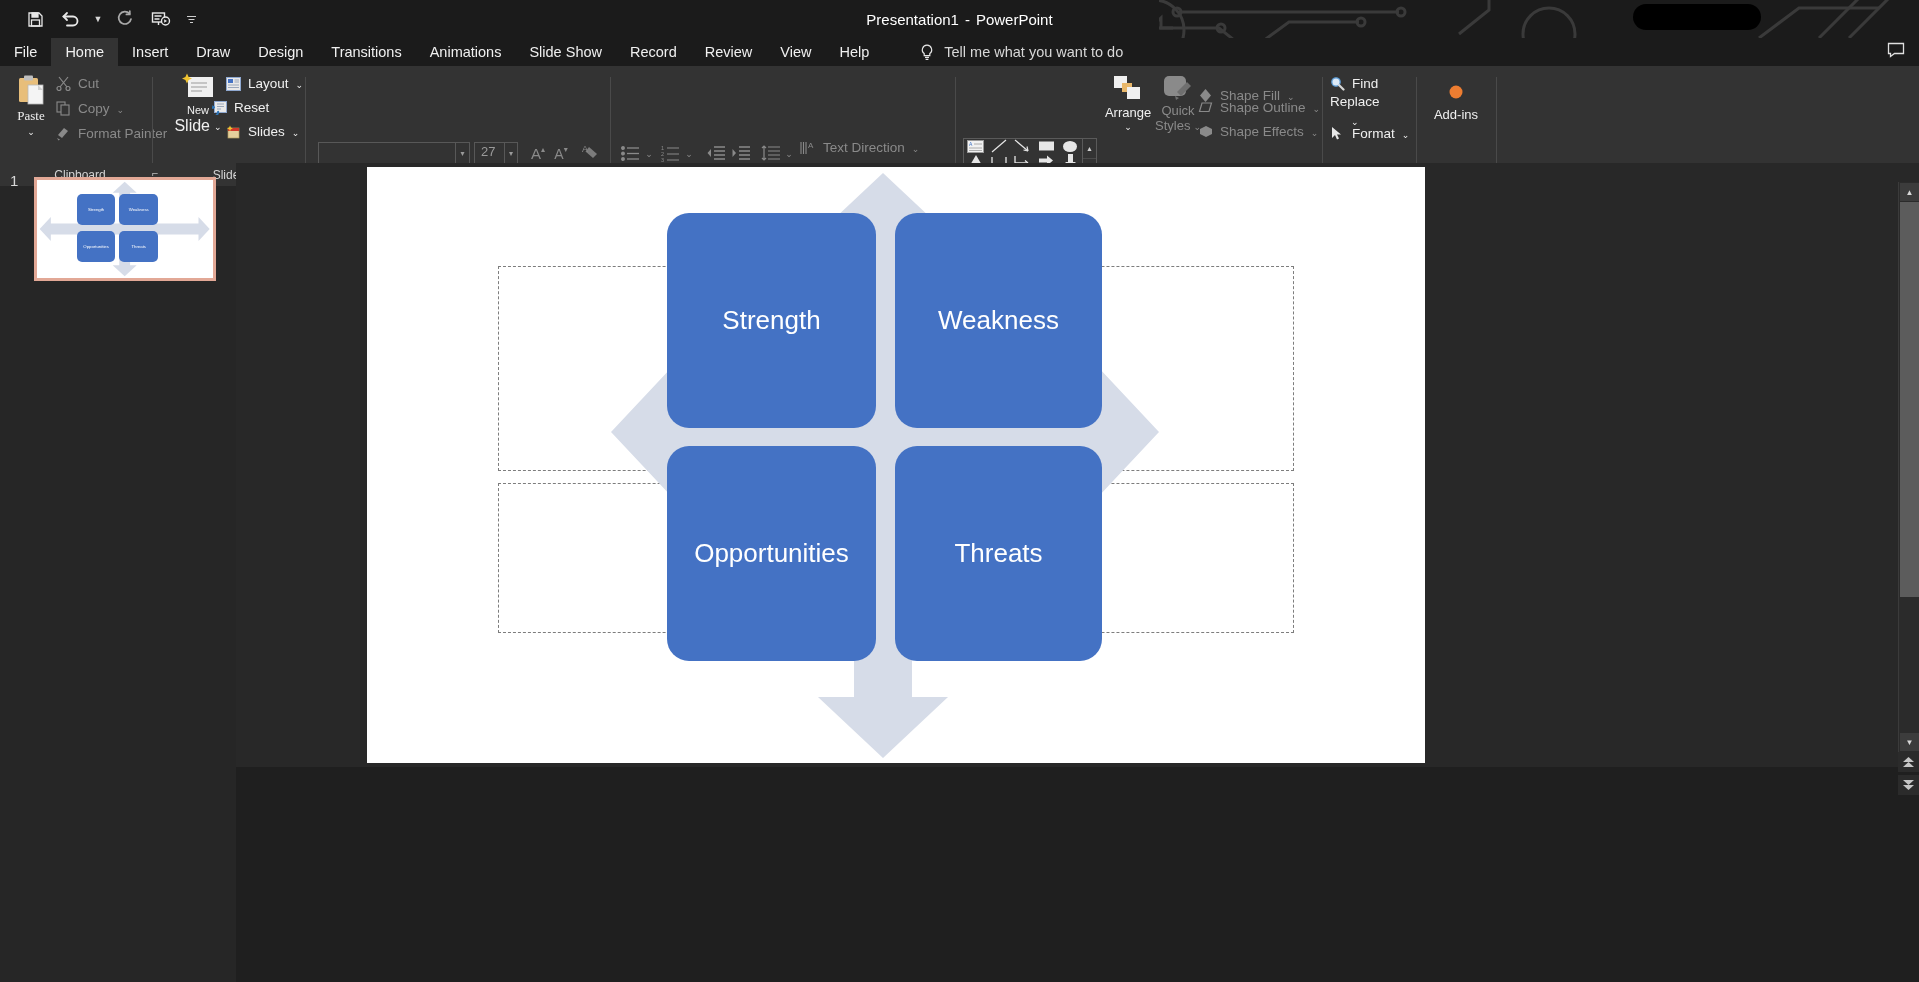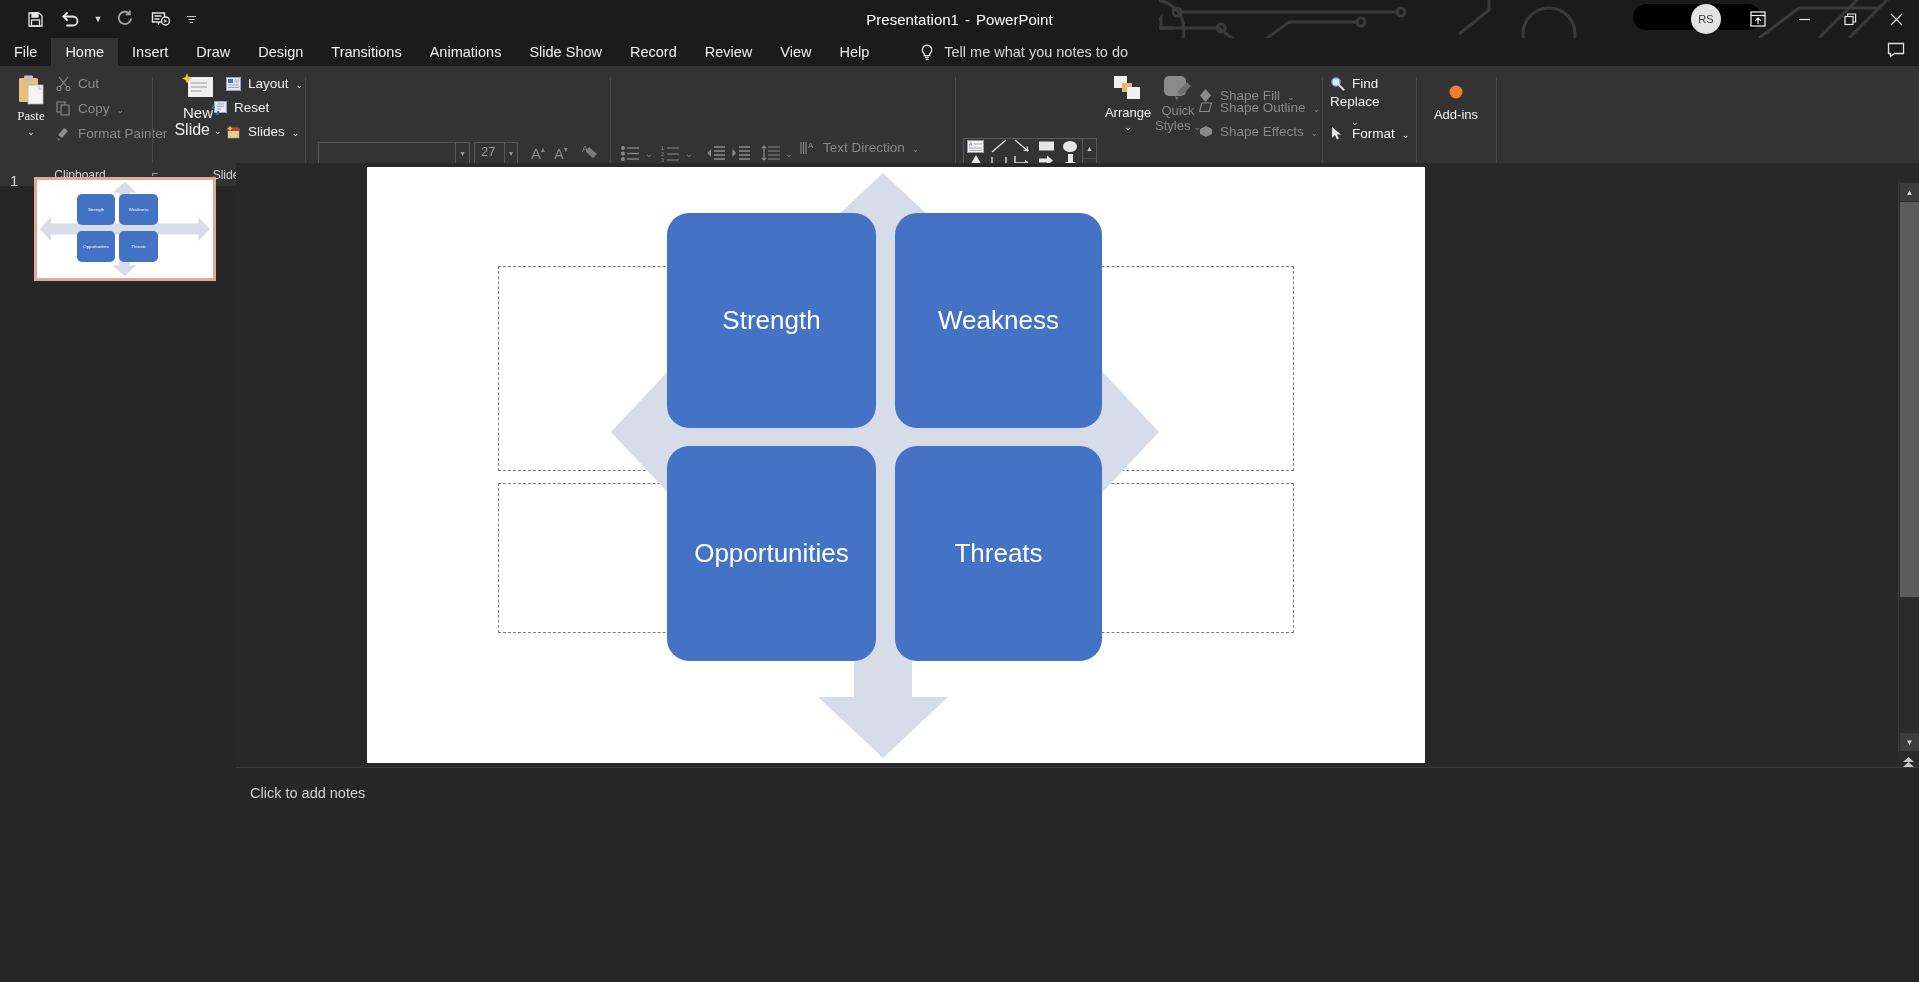--- a/index.html
+++ b/index.html
@@ -259,46 +259,20 @@
     </div>
 
     <div class="title-center">
       <span>Presentation1</span>
       <span style="margin:0 6px">-</span>
       <span>PowerPoint</span>
     </div>
 
     <div class="redact"></div>
 
-    <div class="tb-right">
-      <div class="avatar">RS</div>
-      <div class="tb-icon">
-        <svg width="16" height="16" viewBox="0 0 16 16" fill="none" stroke="#e9e9e9" stroke-width="1.3">
-          <rect x="1" y="1" width="14" height="14"></rect>
-            <path d="M1 4.5h14"></path>
-            <path d="M8 12.5 V7 M5.5 9.5 L8 7 L10.5 9.5" stroke-linecap="round"></path>
-        </svg>
-      </div>
-      <div class="tb-icon">
-        <svg width="13" height="13" viewBox="0 0 13 13" stroke="#e9e9e9" stroke-width="1.2">
-            <path d="M1 6.5h11"></path>
-          </svg>
-      </div>
-      <div class="tb-icon">
-        <svg width="13" height="13" viewBox="0 0 13 13" fill="none" stroke="#e9e9e9" stroke-width="1.2">
-          <rect x="1" y="3.5" width="8" height="8"></rect>
-            <path d="M3.6 3.5V1h8v8H9"></path>
-        </svg>
-      </div>
-      <div class="tb-icon close">
-        <svg width="13" height="13" viewBox="0 0 13 13" stroke="#e9e9e9" stroke-width="1.2">
-            <path d="M1 1l11 11M12 1L1 12"></path>
-          </svg>
-      </div>
-    </div>
   </div>
 
   <div class="tabbar">
     <div class="tab">File</div>
     <div class="tab active">Home</div>
     <div class="tab">Insert</div>
     <div class="tab">Draw</div>
     <div class="tab">Design</div>
     <div class="tab">Transitions</div>
     <div class="tab">Animations</div>
@@ -308,21 +282,21 @@
     <div class="tab">View</div>
     <div class="tab">Help</div>
 
     <div class="tellme">
       <span class="bulb">
         <svg width="16" height="17" viewBox="0 0 16 17" fill="none" stroke="#e6e6e6" stroke-width="1.2">
           <path d="M8 1.2a4.6 4.6 0 0 0-2.8 8.3v2.2h5.6V9.5A4.6 4.6 0 0 0 8 1.2z"></path>
           <path d="M6 13.4h4M6.6 15.3h2.8"></path>
         </svg>
       </span>
-      <span>Tell me what you notes to do</span>
+      <span>Tell me what you want to do</span>
     </div>
 
     <div class="tb-comment">
       <svg width="18" height="16" viewBox="0 0 18 16" fill="none" stroke="#e0e0e0" stroke-width="1.3">
         <path d="M1.5 1.5h15v10h-9l-4 3v-3h-2z"></path>
       </svg>
     </div>
   </div>
 
   <div class="ribbon">
@@ -364,21 +338,21 @@
       <span>Format Painter</span>
     </div>
 
     <div class="rbtn vert-big" style="left:172px; top:6px; width:52px;">
       <svg width="36" height="32" viewBox="0 0 36 32">
         <rect x="8" y="5" width="25" height="20" fill="#f0f0f0"></rect>
         <path d="M11 11h16M11 15h16M11 19h11" stroke="#b6b6b6" stroke-width="1.6"></path>
         <path d="M7 1.5 l1.6 3.4 3.4 1.6 -3.4 1.6 -1.6 3.4 -1.6 -3.4 -3.4 -1.6 3.4 -1.6z" fill="#f0c330"></path>
       </svg>
       <div style="display:flex; align-items:center; gap:3px;">
-        <span style="font-size:15px">New</span>
+        <span style="font-size:11px">New</span>
       </div>
       <div style="display:flex; align-items:center; gap:4px;">
         <span style="font-size:16px">Slide</span>
         <span class="caret">⌄</span>
       </div>
     </div>
 
     <div class="rbtn row-item" style="left:226px; top:6px;">
       <svg width="15" height="14" viewBox="0 0 15 14">
         <rect x="0.5" y="0.5" width="14" height="13" fill="#e9e9e9" stroke="#8fa8d0"></rect>
@@ -805,17 +779,14 @@
         <path d="M6.5 6 L12 11 L1 11 Z"></path>
       </svg>
   </div>
   <div class="vs-extra" style="top:775px;">
     <svg width="13" height="13" viewBox="0 0 13 13" fill="#c6c6c6">
         <path d="M6.5 6 L12 1 L1 1 Z"></path>
         <path d="M6.5 11 L12 6 L1 6 Z"></path>
       </svg>
   </div>
 
-  <div class="notes">
-    <div class="notes-text">Click to add notes</div>
-  </div>
 
 </div>
 
 </body></html>

